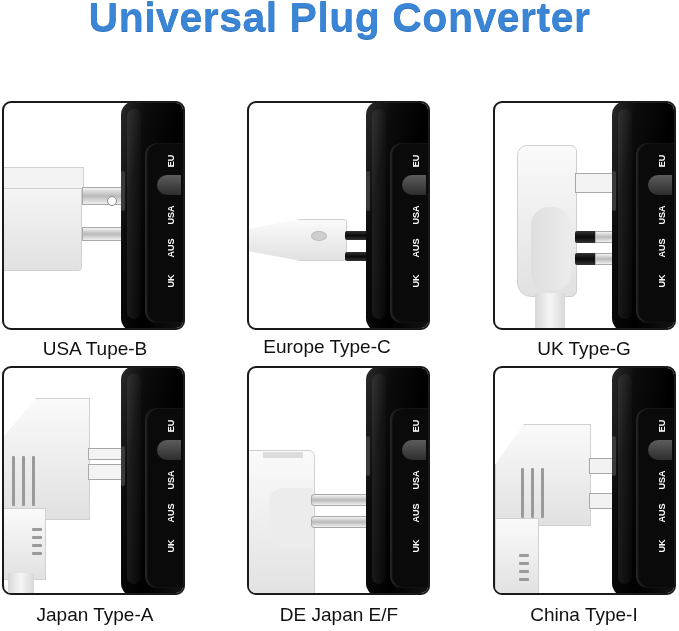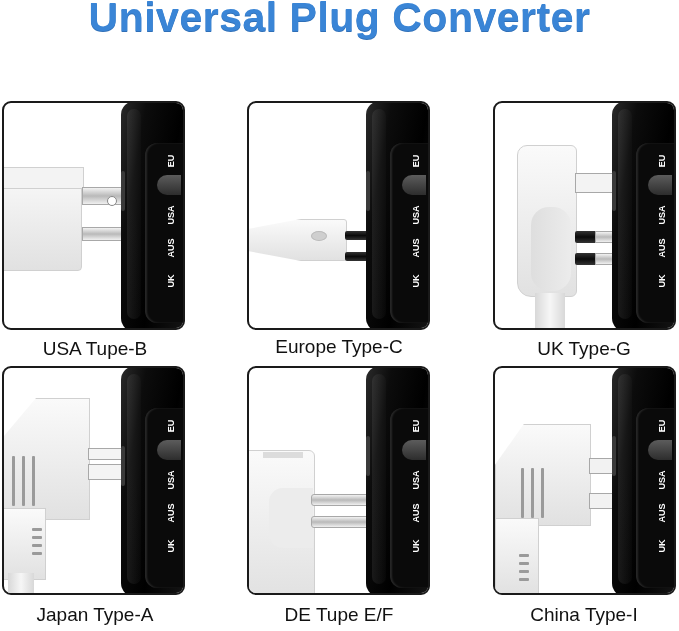--- a/index.html
+++ b/index.html
@@ -94,21 +94,21 @@
     <div class="socket" style="top:70px;"></div>
     <div class="adapter-face">
       <div class="slider"></div>
       <div class="vlabel" style="top:13px;">EU</div>
       <div class="vlabel" style="top:67px;">USA</div>
       <div class="vlabel" style="top:100px;">AUS</div>
       <div class="vlabel" style="top:133px;">UK</div>
     </div>
   </div>
 </div>
-<div class="caption" style="left:224px; top:336px;">Europe Type-C</div>
+<div class="caption" style="left:212px; top:336px;">Europe Type-C</div>
 
 <div class="panel" style="left:493px; top:101px;">
   <div class="plug" style="left:22px; top:42px; width:58px; height:150px; border-radius:10px 6px 6px 14px;"></div>
   <div style="position:absolute;left:36px;top:104px;width:40px;height:84px;border-radius:18px;background:linear-gradient(90deg,#dedede,#ececec);"></div>
   <div class="cord" style="left:40px; top:190px; width:30px; height:40px;"></div>
   <div class="pin" style="left:80px; top:70px; width:46px; height:18px; background:#f3f3f3;"></div>
   <div class="pin-dark" style="left:80px; top:128px; width:46px; height:12px;"></div>
   <div class="pin" style="left:100px; top:128px; width:26px; height:10px;"></div>
   <div class="pin-dark" style="left:80px; top:150px; width:48px; height:12px;"></div>
   <div class="pin" style="left:100px; top:150px; width:28px; height:10px;"></div>
@@ -164,21 +164,21 @@
     <div class="socket" style="top:70px;"></div>
     <div class="adapter-face">
       <div class="slider"></div>
       <div class="vlabel" style="top:13px;">EU</div>
       <div class="vlabel" style="top:67px;">USA</div>
       <div class="vlabel" style="top:100px;">AUS</div>
       <div class="vlabel" style="top:133px;">UK</div>
     </div>
   </div>
 </div>
-<div class="caption" style="left:224px; top:604px;">DE Tupe E/F</div>
+<div class="caption" style="left:224px; top:604px;">DE Japan E/F</div>
 
 <div class="panel" style="left:493px; top:366px;">
   <div class="plug" style="left:0px; top:56px; width:94px; height:100px; clip-path: polygon(0 40%, 30% 0, 100% 0, 100% 100%, 30% 100%, 0 100%);"></div>
   <div class="plug" style="left:0px; top:150px; width:42px; height:76px;"></div>
   <div class="vent" style="left:26px;top:100px;width:3px;height:50px;"></div>
   <div class="vent" style="left:36px;top:100px;width:3px;height:50px;"></div>
   <div class="vent" style="left:46px;top:100px;width:3px;height:50px;"></div>
   <div class="vent" style="left:24px;top:186px;width:10px;height:3px;"></div>
   <div class="vent" style="left:24px;top:194px;width:10px;height:3px;"></div>
   <div class="vent" style="left:24px;top:202px;width:10px;height:3px;"></div>

